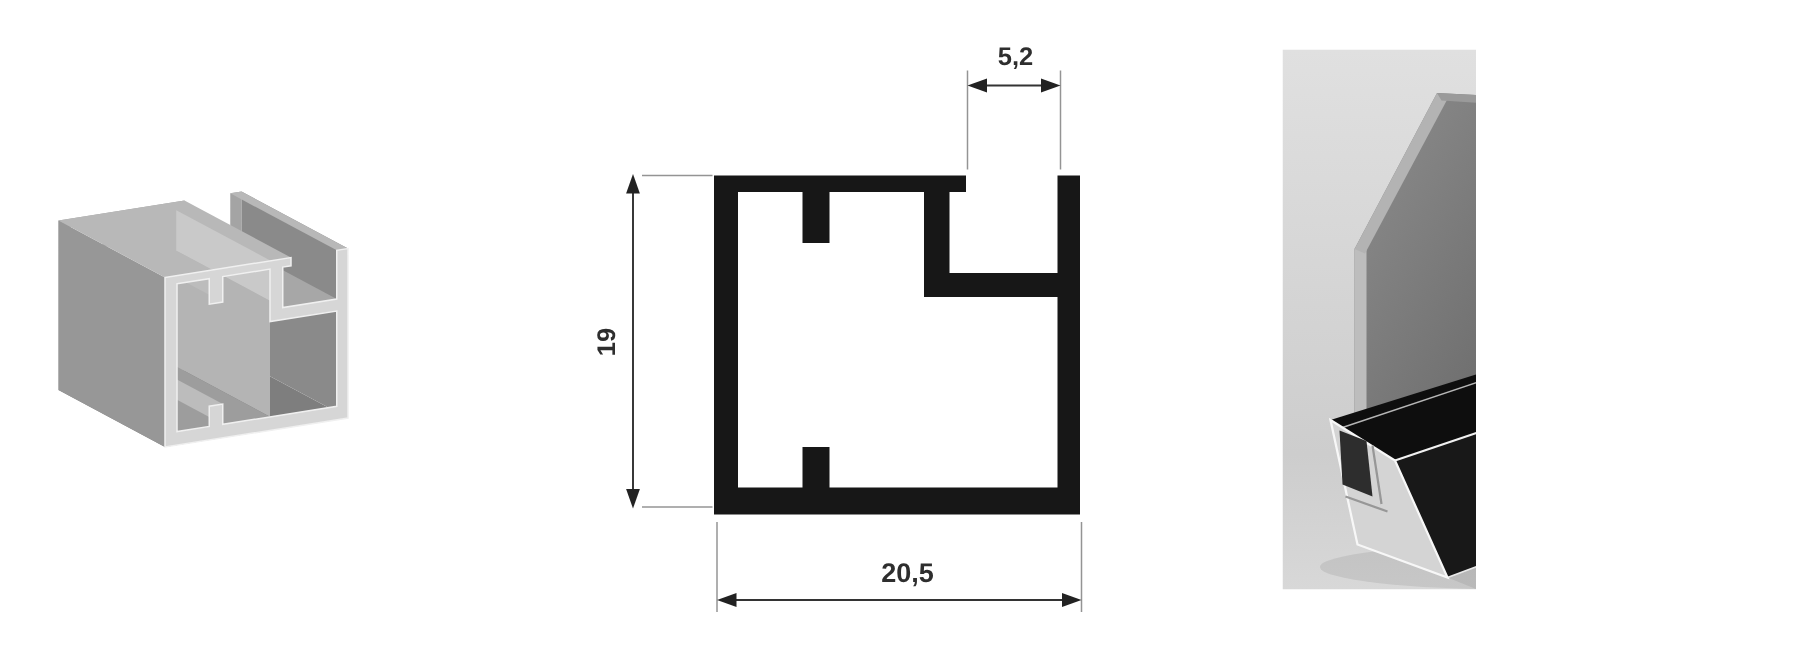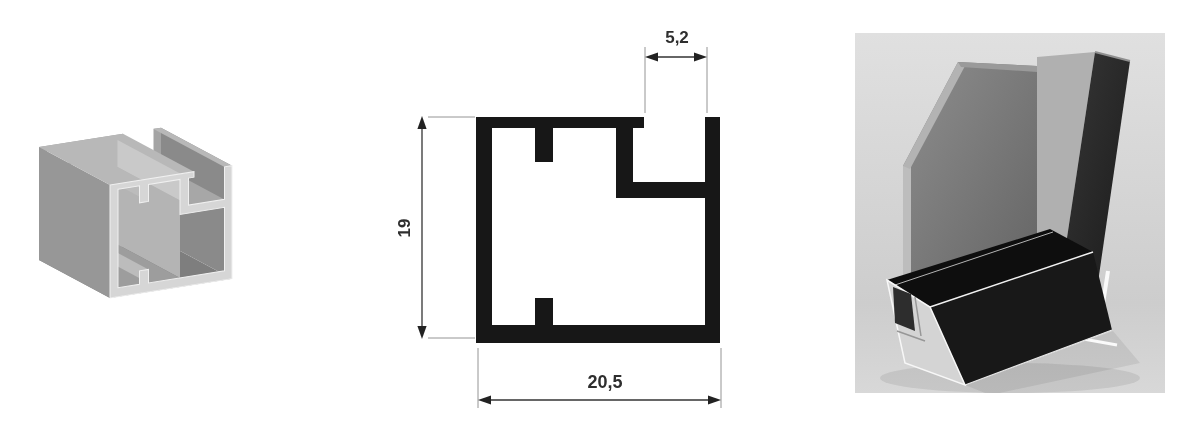--- a/index.html
+++ b/index.html
@@ -1,18 +1,18 @@
 <!DOCTYPE html>
 <html><head>
 <meta charset="utf-8">
 <style>
   html,body{margin:0;padding:0;background:#ffffff;}
   .canvas{
     position:relative;
-    width:1200px;height:431px;
+    width:984px;height:431px;
     background:#ffffff;
     overflow:hidden;
     font-family:"Liberation Sans", sans-serif;
   }
   .fig{position:absolute;}
   .fig-3d{left:30px;top:113px;}
   .fig-drawing{left:380px;top:0px;}
   .fig-photo{left:855px;top:33px;}
   .dim-text{
     font-family:"Liberation Sans", sans-serif;

